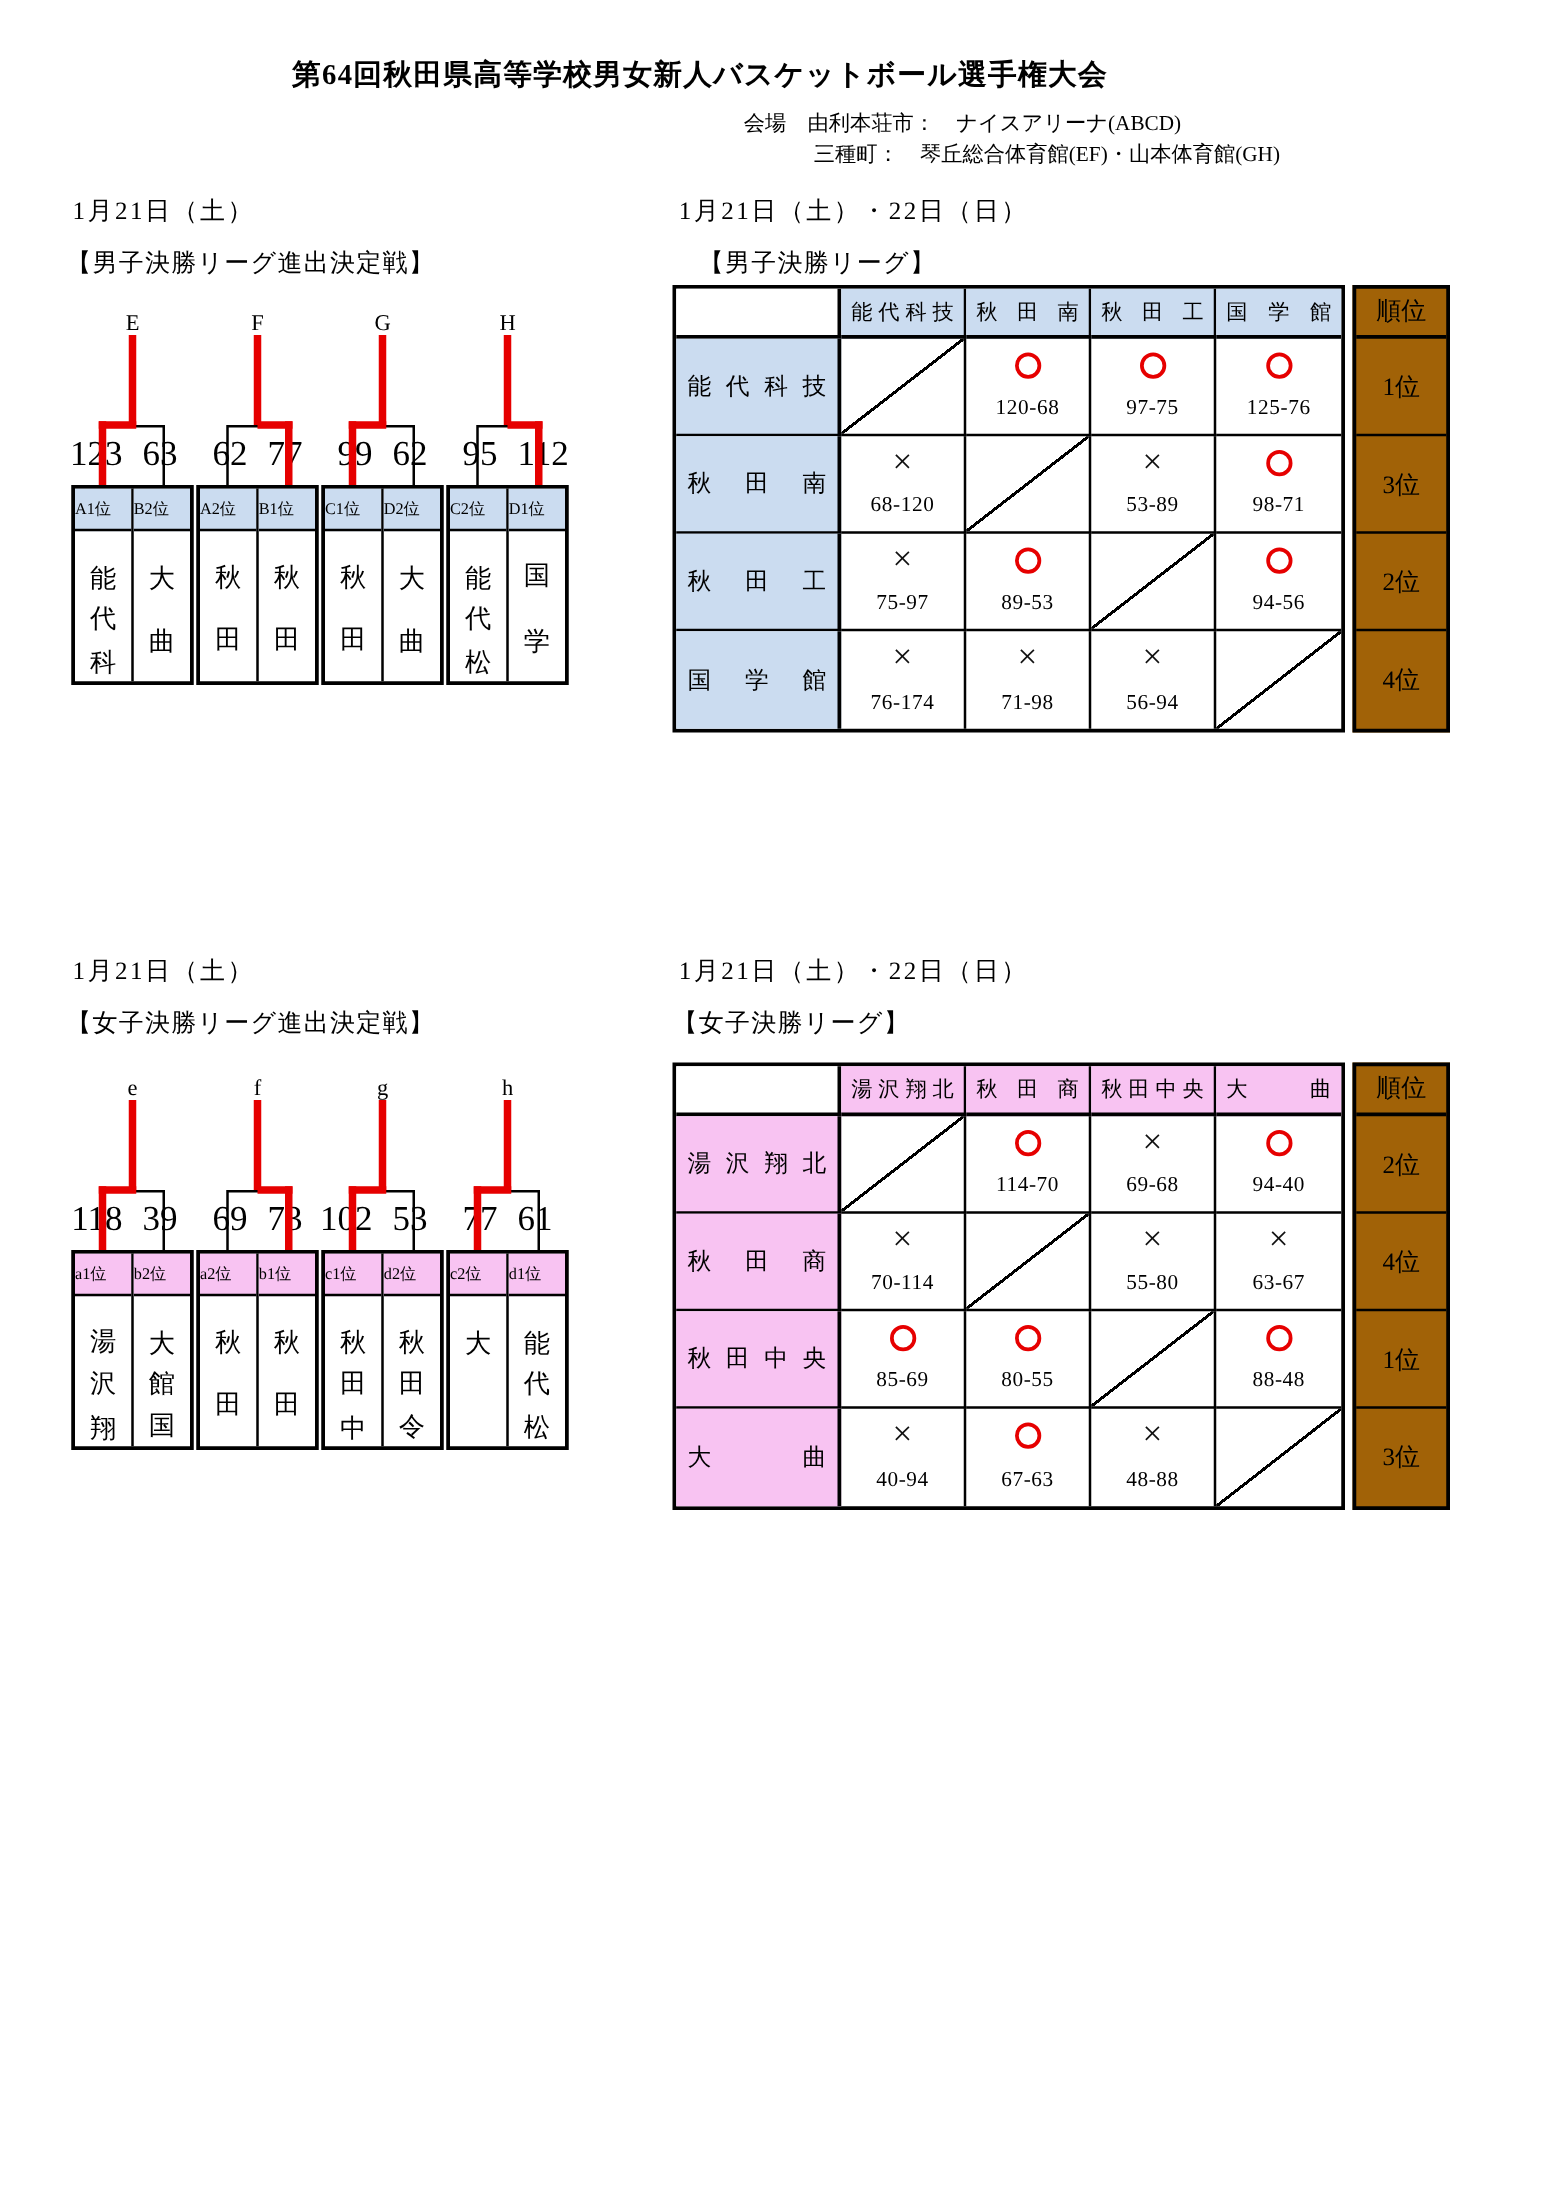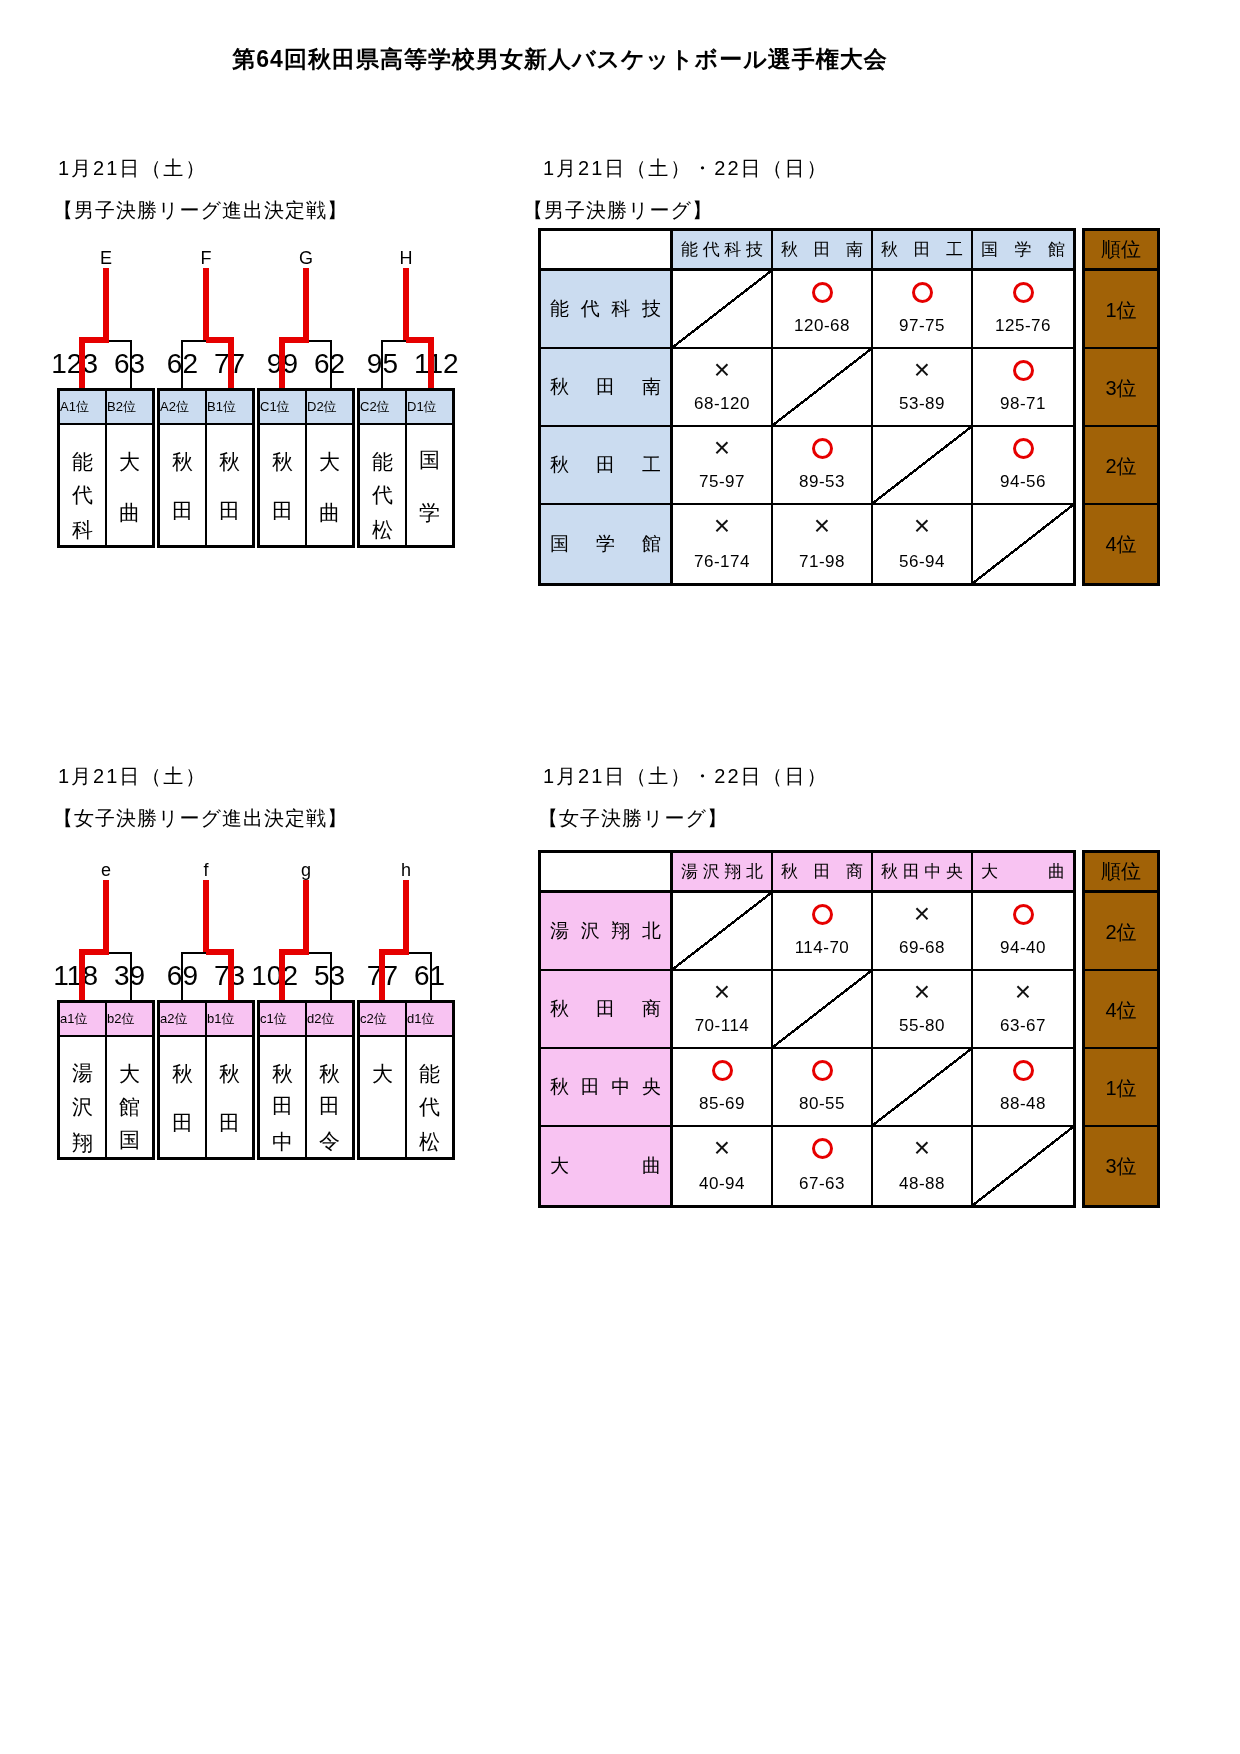--- a/index.html
+++ b/index.html
@@ -1,18 +1,18 @@
 <!DOCTYPE html>
 <html><head>
 <meta charset="utf-8">
 <style>
   html,body { margin:0; padding:0; background:#fff; }
   .page {
     position:relative; width:1240px; height:1754px; background:#ffffff;
-    font-family:Liberation Sans, sans-serif; color:#000; overflow:hidden;
+    font-family:Liberation Serif, serif; color:#000; overflow:hidden;
   }
   .title {
     position:absolute; top:44px; left:0; width:1120px; text-align:center;
     font-size:23px; font-weight:bold; letter-spacing:1px;
   }
   .venue { position:absolute; top:86px; left:595px; font-size:17px; line-height:25px; }
   .venue .v2 { padding-left:56px; }
 
   .sec-date { position:absolute; font-size:20px; letter-spacing:2px; }
   .sec-head { position:absolute; font-size:20px; letter-spacing:1px; }
@@ -83,20 +83,24 @@
   .rankcol > .rkh { height:40px; line-height:37px; border-bottom-width:3px; }
   .rankcol > .rlast { border-bottom:none; }
 </style>
 </head>
 <body>
 
 <div class="page">
 
   <div class="title">第64回秋田県高等学校男女新人バスケットボール選手権大会</div>
 
+  <div class="venue">
+    <div class="v1">会場　由利本荘市：　ナイスアリーナ(ABCD)</div>
+    <div class="v2">三種町：　琴丘総合体育館(EF)・山本体育館(GH)</div>
+  </div>
 
   <div class="men-sec">
     <div class="sec-date" style="left:58px; top:155px;">1月21日（土）</div>
     <div class="sec-head" style="left:53px; top:197px;">【男子決勝リーグ進出決定戦】</div>
 
     <div class="bgroup" style="left:57px; top:248px;">
 
       <div class="bmatch" style="left:0px;" data-winner="left">
         <div class="blbl">E</div>
         <div class="stub"></div>
@@ -211,21 +215,21 @@
               </div>
           </div>
         </div>
       </div>
 
     </div>
   </div>
 
   <div class="men-sec">
     <div class="sec-date" style="left:543px; top:155px;">1月21日（土）・22日（日）</div>
-    <div class="sec-head" style="left:523px; top:197px;">【男子決勝リーグ】</div>
+    <div class="sec-head" style="left:559px; top:197px;">【男子決勝リーグ】</div>
 
     <div class="league" style="left:538px; top:228px;">
       <div class="hrow c0 corner"></div>
       <div class="hrow colh">能代科技</div>
       <div class="hrow colh">秋田南</div>
       <div class="hrow colh">秋田工</div>
       <div class="hrow colh clast">国学館</div>
 
       <div class="c0 rowh">
           <span>能代科技</span>

